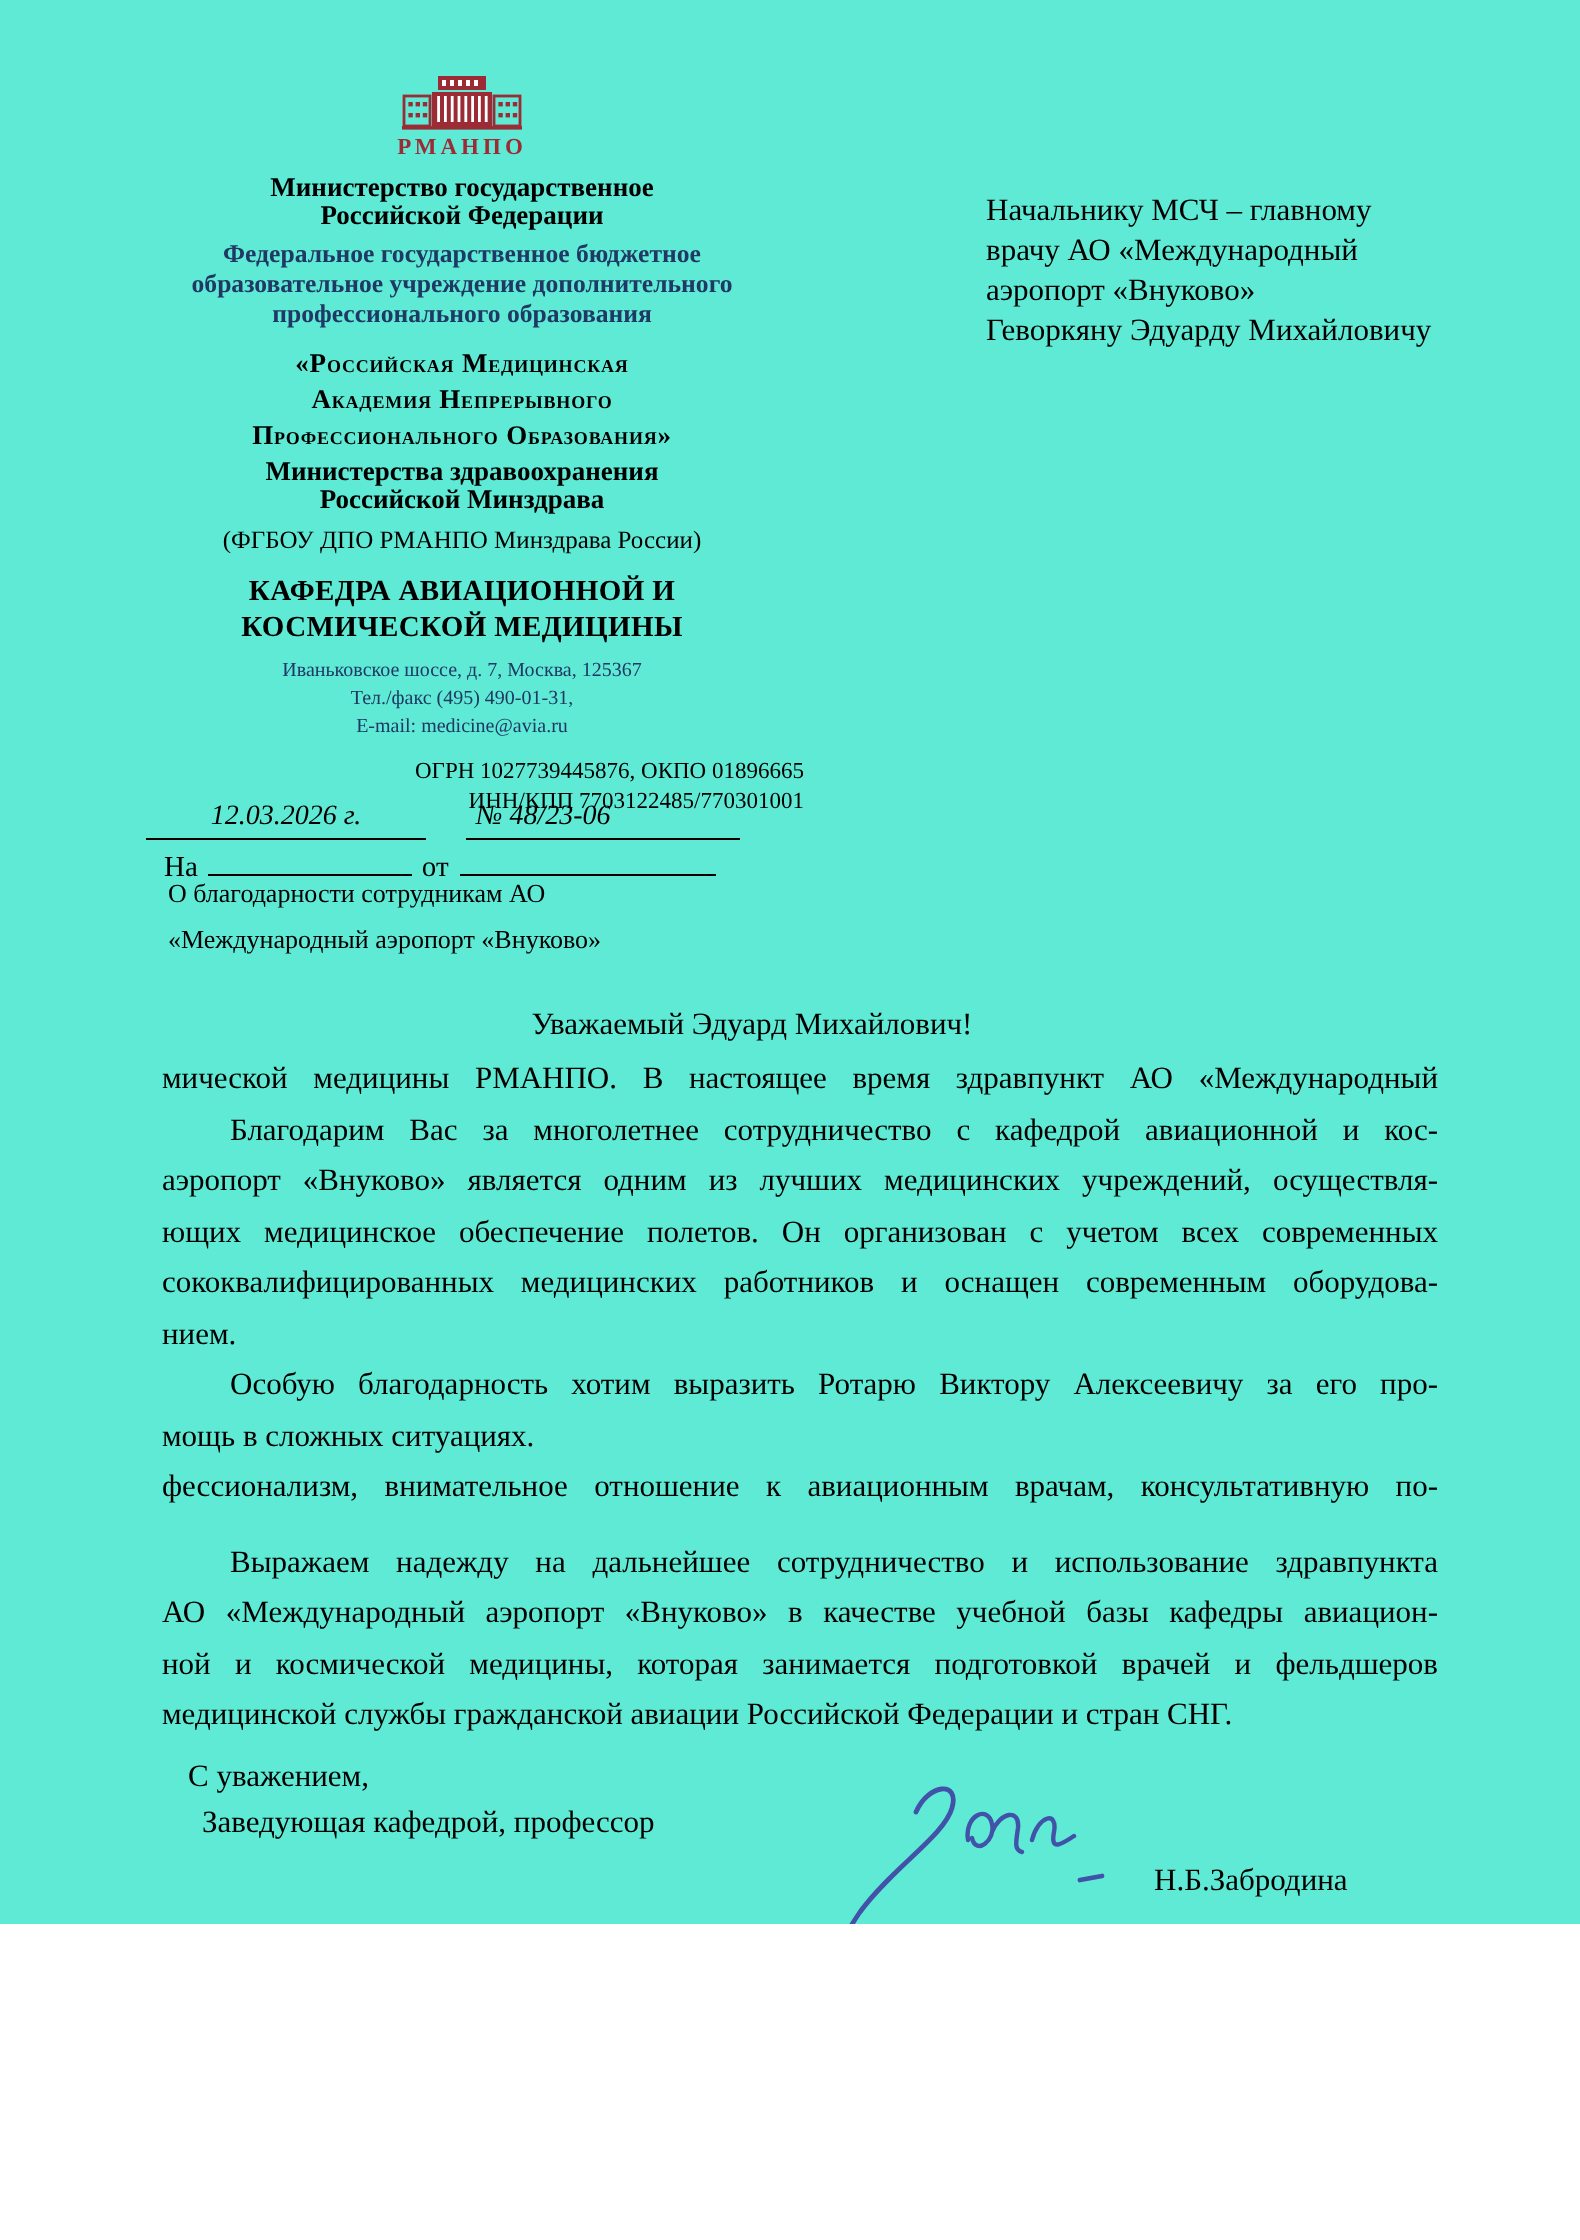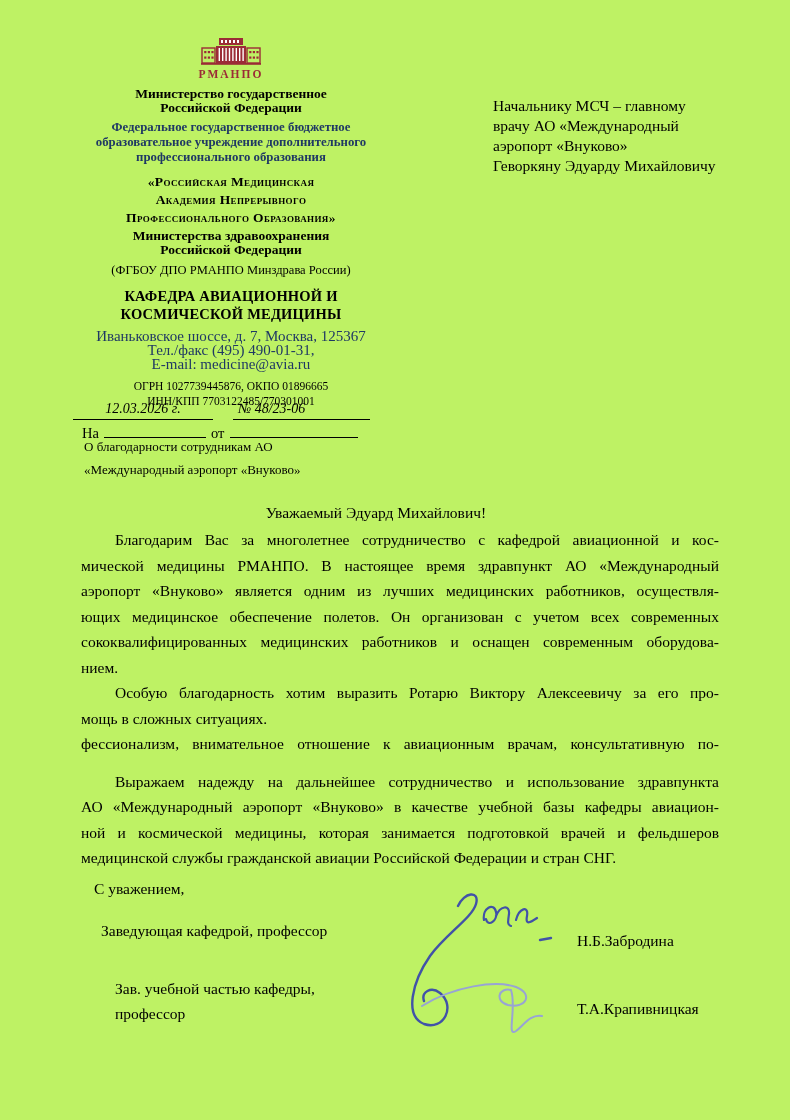--- a/index.html
+++ b/index.html
@@ -1,35 +1,35 @@
 <!DOCTYPE html>
 <html><head>
 <meta charset="utf-8">
 <style>
   html,body{margin:0;padding:0;background:#ffffff;}
   .page{
-    position:relative;width:790px;height:1120px;background:#bef264;
+    position:relative;width:790px;height:962px;background:#5eead4;
     font-family:"Liberation Serif","DejaVu Serif",serif;color:#000;
     overflow:hidden;
   }
   .preline{white-space:pre-line;}
 
   
   .letterhead{position:absolute;left:60px;top:38px;width:342px;text-align:center;}
   .logo{display:block;}
   .logo svg{display:block;margin:0 auto;}
   .logo-text{color:#9b2c36;font-weight:bold;font-size:11.5px;letter-spacing:2px;margin-top:2px;}
   .lh-ministry{margin-top:7px;font-weight:bold;font-size:13.5px;line-height:13.5px;}
   .lh-institution{margin-top:6px;color:#1f3864;font-weight:bold;font-size:12.8px;line-height:15px;}
   .lh-academy{margin-top:8px;font-weight:bold;font-size:13.5px;line-height:18px;font-variant:small-caps;letter-spacing:0.4px;}
   .lh-ministry2{margin-top:2px;font-weight:bold;font-size:13.5px;line-height:13.5px;}
   .lh-short{margin-top:7px;font-size:12.5px;}
   .lh-dept{margin-top:9px;font-weight:bold;font-size:14.5px;line-height:18px;letter-spacing:0.2px;}
-  .lh-contact{margin-top:6px;color:#1f3864;font-size:15px;line-height:14px;}
-  .lh-reg{margin-top:8px;font-size:11.5px;line-height:15px;}
+  .lh-contact{margin-top:6px;color:#1f3864;font-size:10px;line-height:14px;}
+  .lh-reg{margin-top:8px;font-size:11.5px;line-height:15px;text-align:right;}
 
   
   .addressee{position:absolute;left:493px;top:96px;width:268px;font-size:15.5px;line-height:20px;}
 
   
   .ref-row{position:absolute;left:73px;top:401px;font-size:14px;white-space:nowrap;font-style:italic;}
   .ref-date{display:inline-block;width:140px;text-align:center;border-bottom:1.3px solid #000;padding-bottom:2px;}
   .ref-gap{display:inline-block;width:20px;}
   .ref-number{display:inline-block;width:132px;border-bottom:1.3px solid #000;padding-bottom:2px;padding-left:5px;}
   .naot-row{position:absolute;left:82px;top:424px;font-size:14.5px;white-space:nowrap;}
@@ -42,21 +42,21 @@
   .subject{position:absolute;left:84px;top:436px;width:420px;font-size:13px;line-height:22.5px;}
   .salutation{position:absolute;left:81px;top:504px;width:590px;text-align:center;font-size:15.5px;}
   .letter-body{position:absolute;left:81px;top:527px;width:638px;font-size:15.5px;line-height:25.5px;}
   .bline{min-height:25.5px;}
   .bline.just{text-align:justify;text-align-last:justify;}
   .bline.ind{text-indent:34px;}
   .para-gap{margin-top:12px;}
 
   
   .closing{position:absolute;left:94px;top:880px;font-size:15.5px;}
-  .sig-title-1{position:absolute;left:101px;top:922px;font-size:15.5px;}
+  .sig-title-1{position:absolute;left:101px;top:903px;font-size:15.5px;}
   .sig-name-1{position:absolute;left:577px;top:932px;font-size:15.5px;}
   .sig-title-2{position:absolute;left:115px;top:976px;font-size:15.5px;line-height:25px;}
   .sig-name-2{position:absolute;left:577px;top:1000px;font-size:15.5px;}
   .sig-image{position:absolute;left:388px;top:888px;}
 </style>
 </head>
 <body>
 
 <div class="page">
 
@@ -104,21 +104,21 @@
     </div>
     <div class="lh-ministry preline">Министерство государственное
 Российской Федерации</div>
     <div class="lh-institution preline">Федеральное государственное бюджетное
 образовательное учреждение дополнительного
 профессионального образования</div>
     <div class="lh-academy preline">«Российская Медицинская
 Академия Непрерывного
 Профессионального Образования»</div>
     <div class="lh-ministry2 preline">Министерства здравоохранения
-Российской Федерации</div>
+Российской Минздрава</div>
     <div class="lh-short">(ФГБОУ ДПО РМАНПО Минздрава России)</div>
     <div class="lh-dept preline">КАФЕДРА АВИАЦИОННОЙ И
 КОСМИЧЕСКОЙ МЕДИЦИНЫ</div>
     <div class="lh-contact">
       <div>Иваньковское шоссе, д. 7, Москва, 125367</div>
       <div>Тел./факс (495) 490-01-31,</div>
       <div>E-mail: medicine@avia.ru</div>
     </div>
     <div class="lh-reg">
       <div>ОГРН 1027739445876, ОКПО 01896665</div>
@@ -136,23 +136,23 @@
   </div>
   <div class="naot-row">
     <span>На</span><span class="naot-line naot-line1"></span><span class="naot-ot">от</span><span class="naot-line naot-line2"></span>
   </div>
 
   <div class="subject preline">О благодарности сотрудникам АО
 «Международный аэропорт «Внуково»</div>
   <div class="salutation">Уважаемый Эдуард Михайлович!</div>
   <div class="letter-body">
       <div class="para">
+        <div class="bline just">мической медицины РМАНПО. В настоящее время здравпункт АО «Международный</div>
         <div class="bline just ind">Благодарим Вас за многолетнее сотрудничество с кафедрой авиационной и кос-</div>
-        <div class="bline just">мической медицины РМАНПО. В настоящее время здравпункт АО «Международный</div>
-        <div class="bline just">аэропорт «Внуково» является одним из лучших медицинских работников, осуществля-</div>
+        <div class="bline just">аэропорт «Внуково» является одним из лучших медицинских учреждений, осуществля-</div>
         <div class="bline just">ющих медицинское обеспечение полетов. Он организован с учетом всех современных</div>
         <div class="bline just">сококвалифицированных медицинских работников и оснащен современным оборудова-</div>
         <div class="bline">нием.</div>
       </div>
       <div class="para">
         <div class="bline just ind">Особую благодарность хотим выразить Ротарю Виктору Алексеевичу за его про-</div>
         <div class="bline">мощь в сложных ситуациях.</div>
         <div class="bline just">фессионализм, внимательное отношение к авиационным врачам, консультативную по-</div>
       </div>
       <div class="para para-gap">

